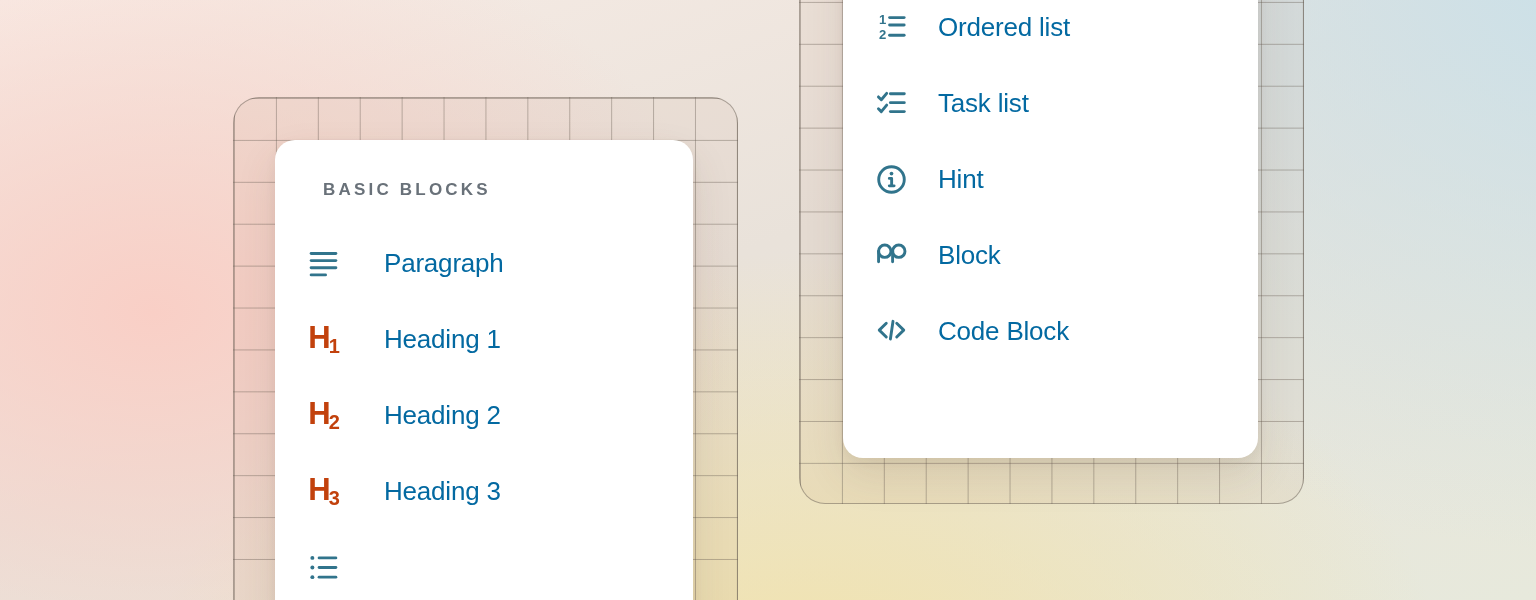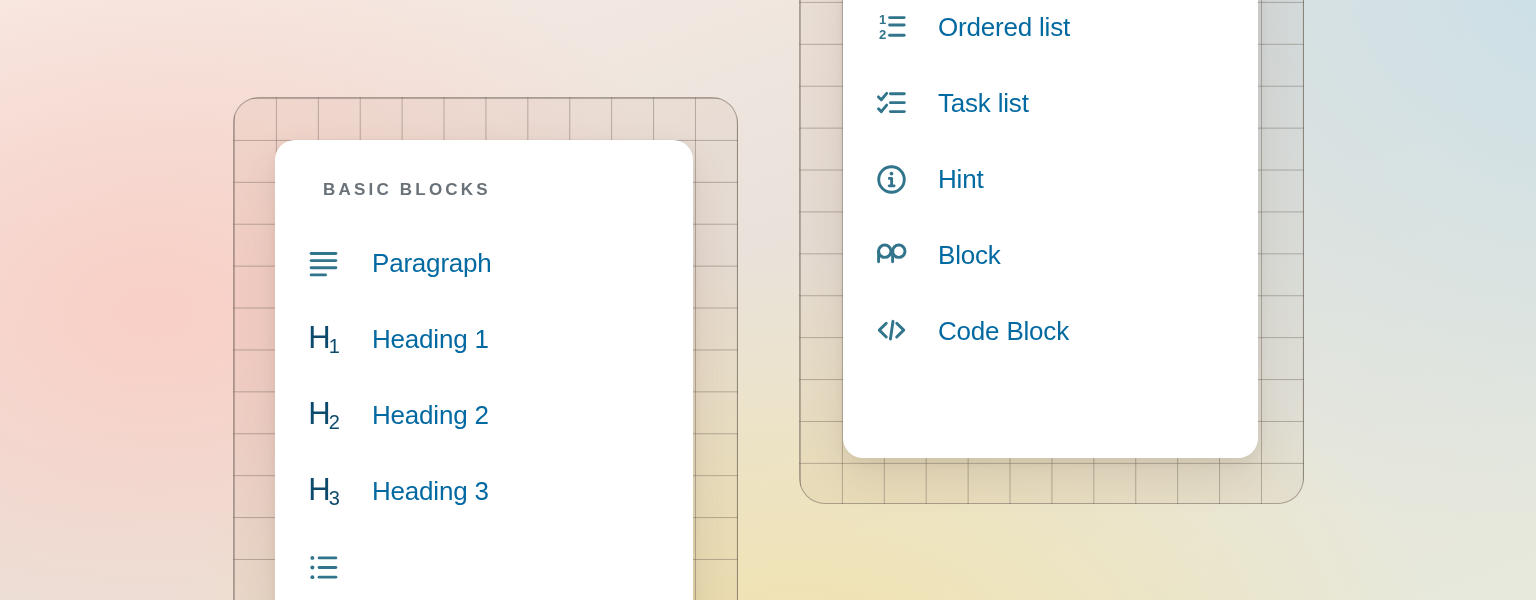--- a/index.html
+++ b/index.html
@@ -31,29 +31,29 @@
   .card-left{left:275px;top:140px;width:418px;height:500px;padding-top:40px;box-sizing:border-box;}
   .card-right{left:843px;top:-62px;width:415px;height:520px;padding-top:67px;box-sizing:border-box;}
   .menu-header{
     margin-left:48px;height:20px;line-height:20px;
     font-size:17px;font-weight:700;letter-spacing:3.2px;color:#697179;
   }
   .items-left{margin-top:41px;}
   .item{
     display:flex;align-items:center;height:44px;margin-bottom:32px;
   }
-  .card-left .item{padding-left:32px;gap:32px;}
+  .card-left .item{padding-left:32px;gap:44px;}
   .card-right .item{padding-left:32px;gap:30px;}
   .icon-box{width:33px;height:33px;flex:0 0 33px;display:flex;align-items:center;justify-content:center;}
   .icon-box svg{width:33px;height:33px;display:block;}
   .label{
     font-size:26px;font-weight:400;color:#0369a1;letter-spacing:-0.2px;white-space:nowrap;
   }
   .hicon{
-    color:#0c4a6e;font-size:31px;font-weight:400;line-height:33px;letter-spacing:-1px;
+    color:#c2410c;font-size:31px;font-weight:700;line-height:33px;letter-spacing:-1px;
     display:inline-block;white-space:nowrap;
   }
   .hicon .sub{font-size:20px;display:inline-block;transform:translateY(5px);margin-left:-1px;}
   svg .stk{stroke:#31748c;stroke-width:2.1;fill:none;stroke-linecap:round;stroke-linejoin:round;}
   svg .fil{fill:#31748c;stroke:none;}
   svg text.fil{font-family:"Liberation Sans",sans-serif;font-size:9.5px;font-weight:700;}
 </style>
 </head>
 <body>
 

